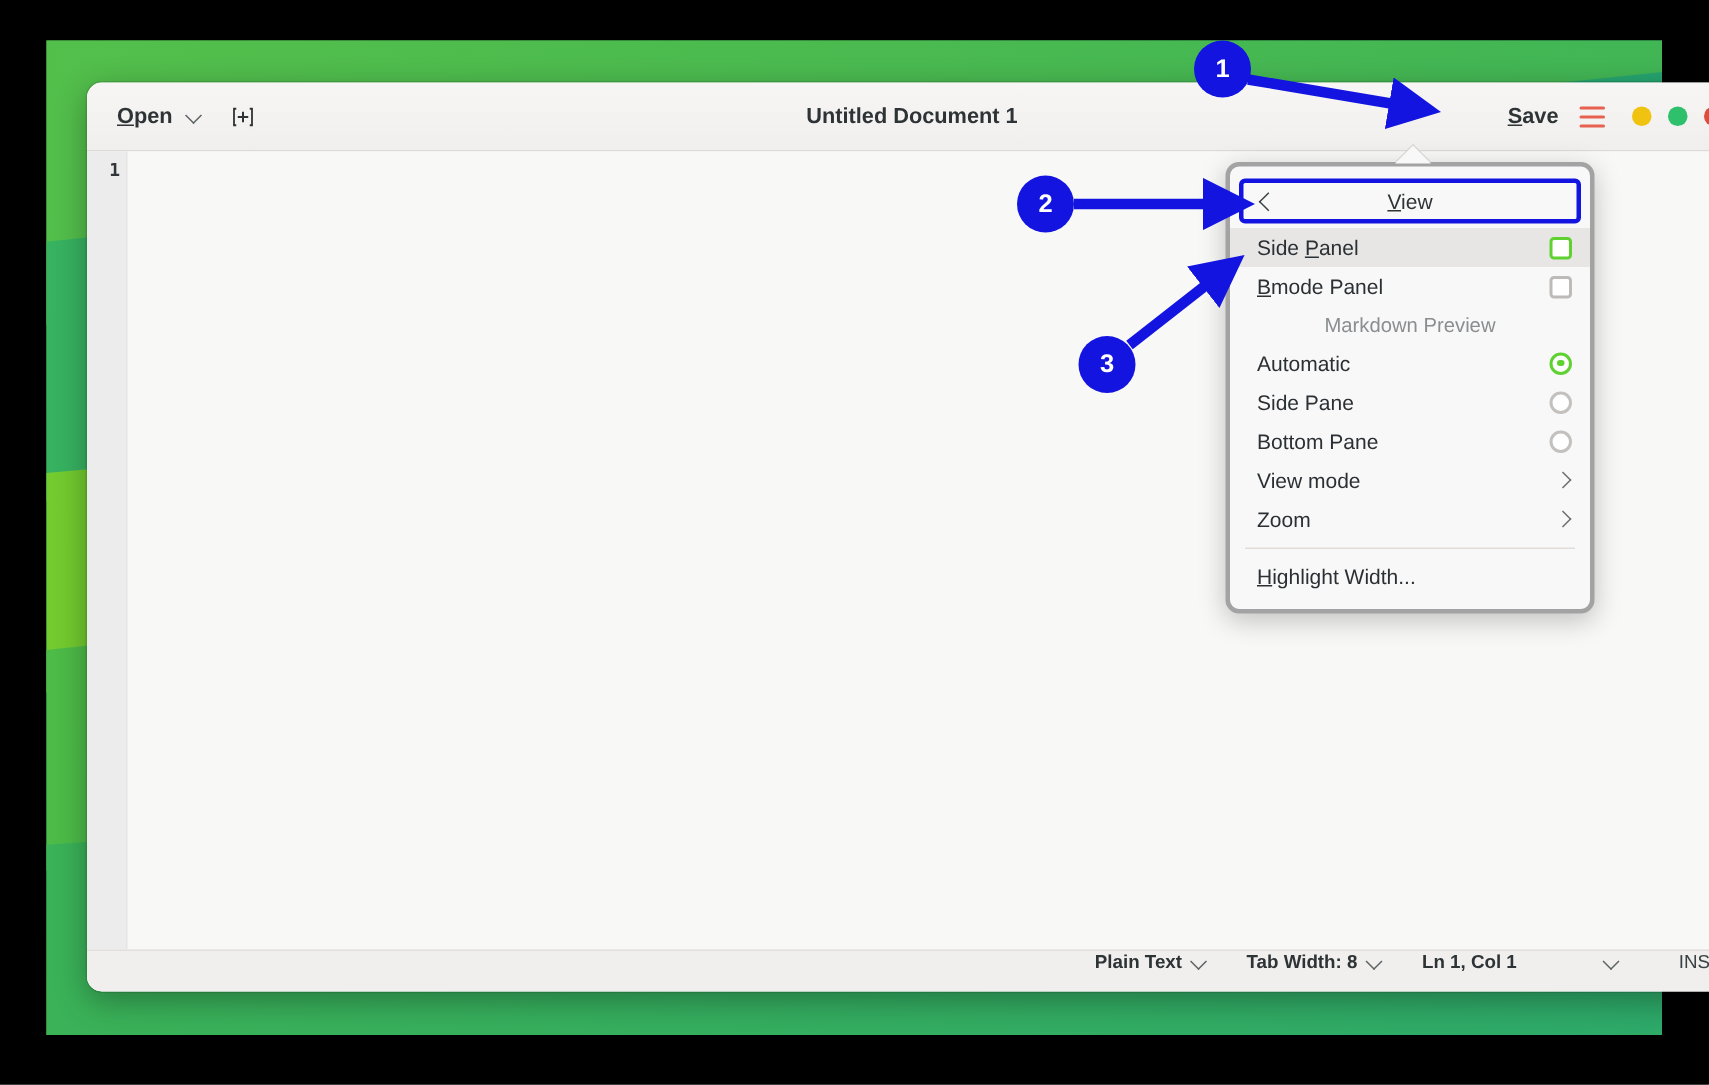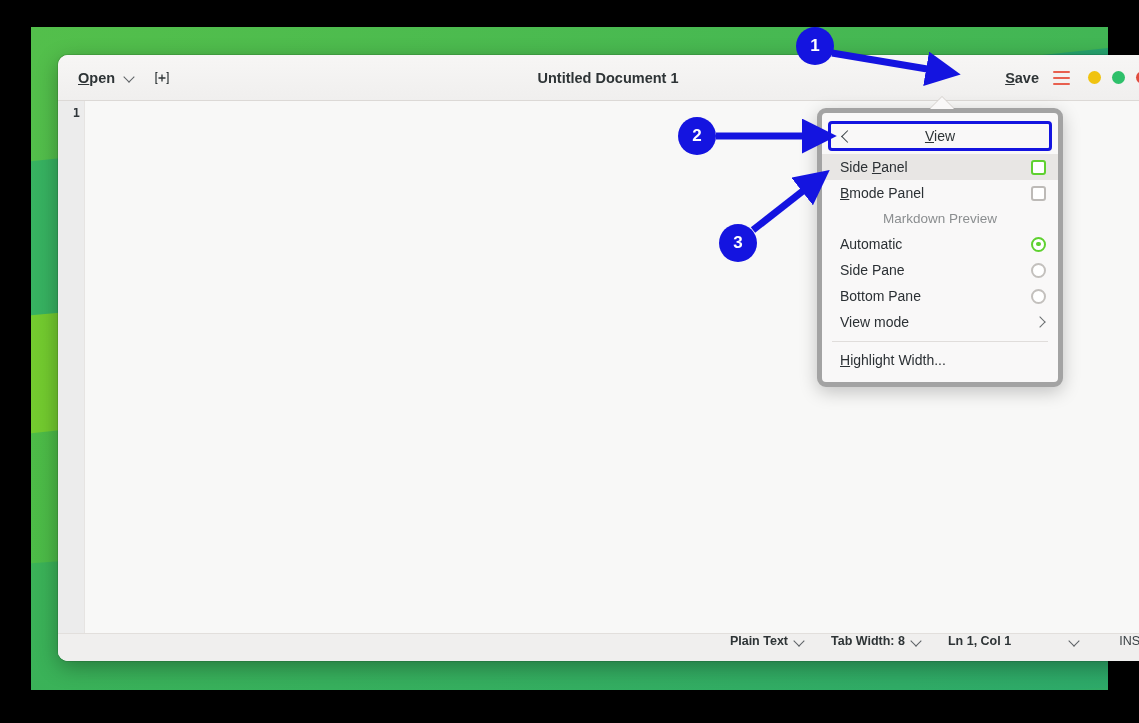--- a/index.html
+++ b/index.html
@@ -126,21 +126,21 @@
   }
   .sb-item { display: flex; align-items: center; gap: 6px; cursor: pointer; padding: 0 13px; }
   .sb-ins { font-weight: normal; color: #3a4145; padding-left: 26px; }
 
   
   #popover {
     position: absolute;
     left: 817px; top: 108px;
     width: 246px;
     background: #f9f8f8;
-    border: 5px solid #a3a3a3;
+    border: 3px solid #a3a3a3;
     border-radius: 9px;
     box-shadow: 0 5px 18px rgba(0,0,0,0.22);
     padding: 6px 0 9px 0;
     z-index: 40;
   }
   #pop-tail {
     position: absolute; left: 930px; top: 97px;
     width: 0; height: 0;
     border-left: 12px solid transparent;
     border-right: 12px solid transparent;
@@ -317,20 +317,24 @@
   <div class="mi">
     <span class="mlabel">Bottom Pane</span>
     <span class="radio"></span>
   </div>
 
   <div class="mi">
     <span class="mlabel">View mode</span>
     <span class="chev-r"></span>
   </div>
 
+  <div class="mi">
+    <span class="mlabel">Zoom</span>
+    <span class="chev-r"></span>
+  </div>
 
   <div class="mi-sep"></div>
 
   <div class="mi">
     <span class="mlabel"><span></span><u>H</u><span>ighlight Width...</span></span>
   </div>
 
 </div>
 
 <div id="annots">

